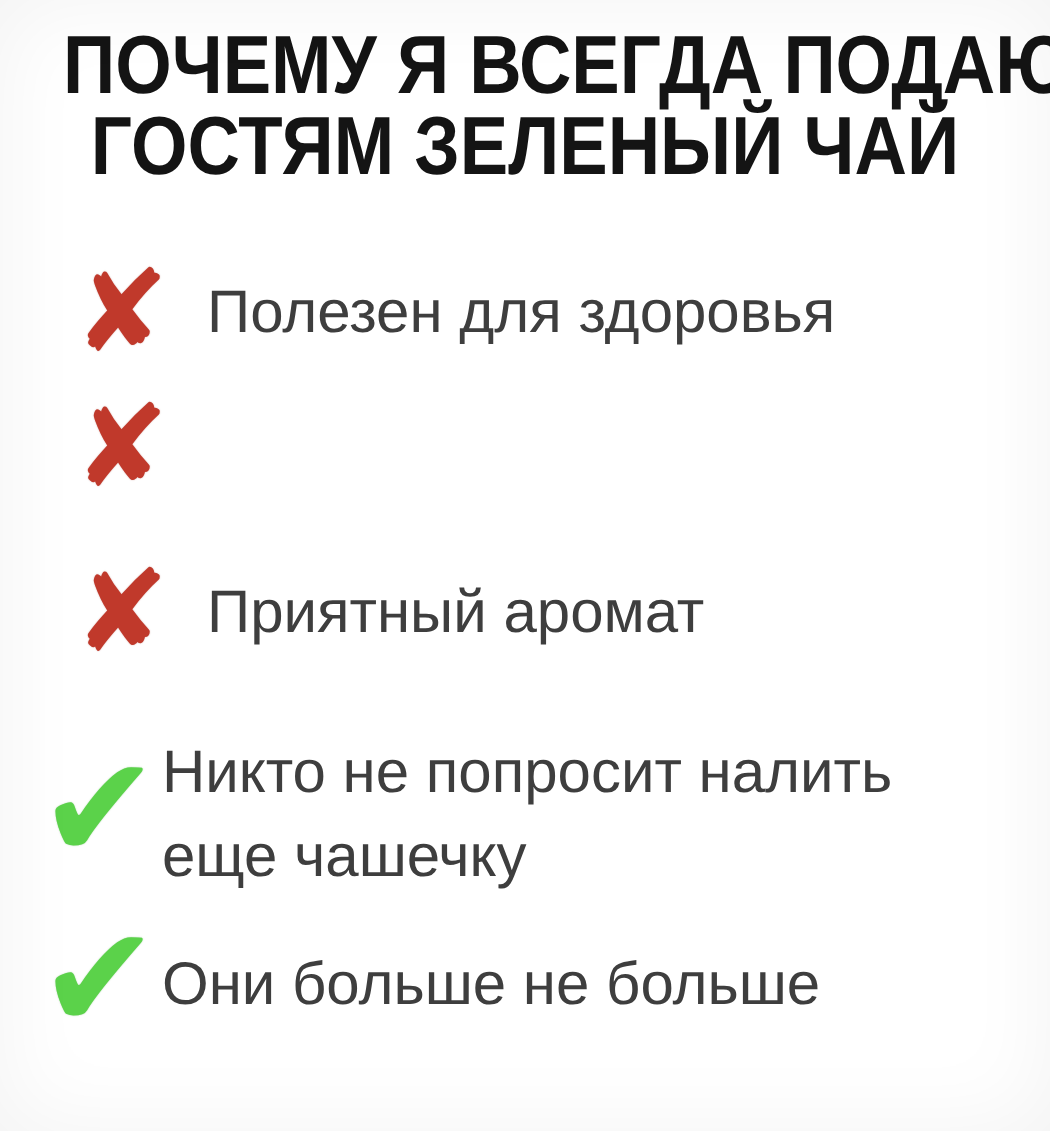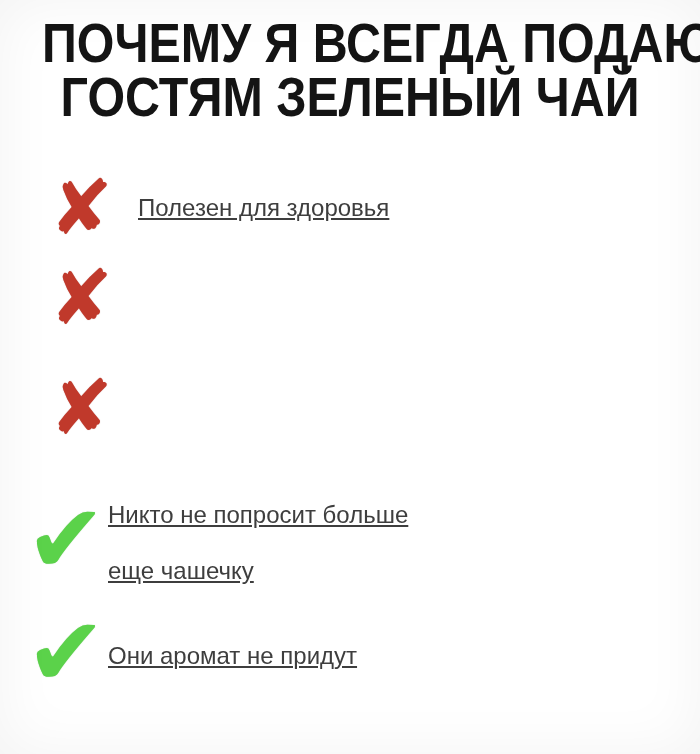--- a/index.html
+++ b/index.html
@@ -78,25 +78,24 @@
     text-shadow: 0 0 1px rgba(140,30,20,0.4);
   }
   .icon-check {
     color: #5bd24a;
     text-shadow: 0 0 1px rgba(50,150,40,0.4);
     transform: translateY(-4px);
   }
 
   .item-text {
     color: #3e3e3e;
-    font-size: 24px;
+    font-size: 40px;
     line-height: 56px;
     white-space: pre-line;
     letter-spacing: 0px;
-    text-decoration: underline;
   }
 </style>
 </head>
 <body>
 
 <div class="page">
 
   <div class="title">
     <div class="title-line">ПОЧЕМУ Я ВСЕГДА ПОДАЮ</div>
     <div class="title-line">ГОСТЯМ ЗЕЛЕНЫЙ ЧАЙ</div>
@@ -108,27 +107,28 @@
       <span class="icon-cell icon-x">✘</span>
       <span class="item-text">Полезен для здоровья</span>
     </div>
 
     <div class="item item-x item-2">
       <span class="icon-cell icon-x">✘</span>
     </div>
 
     <div class="item item-x item-3">
       <span class="icon-cell icon-x">✘</span>
+      <span class="item-text">Приятный аромат</span>
     </div>
 
     <div class="item item-check item-4">
       <span class="icon-cell icon-check">✔</span>
-      <span class="item-text">Никто не попросит больше
+      <span class="item-text">Никто не попросит налить
 еще чашечку</span>
     </div>
 
     <div class="item item-check item-5">
       <span class="icon-cell icon-check">✔</span>
-      <span class="item-text">Они аромат не придут</span>
+      <span class="item-text">Они больше не больше</span>
     </div>
 
   </div>
 </div>
 
 </body></html>

